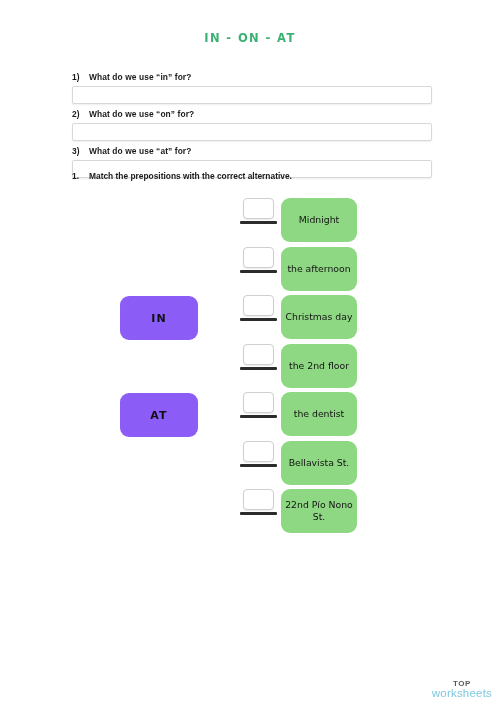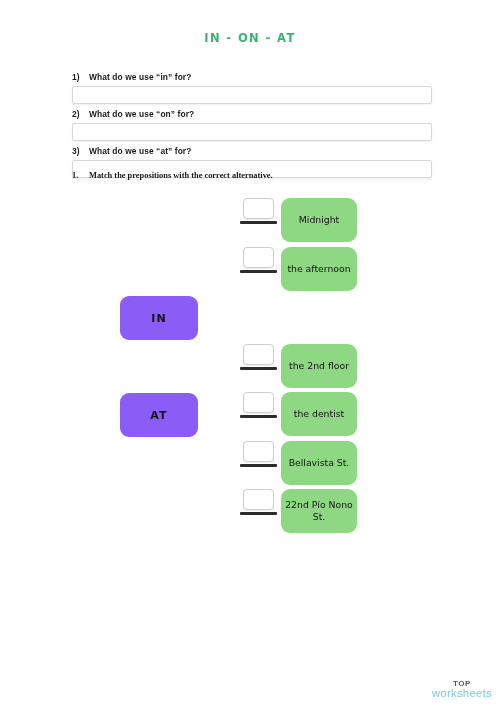--- a/index.html
+++ b/index.html
@@ -72,21 +72,20 @@
 
   
   #match-instruction {
     position: absolute;
     top: 171px;
     left: 72px;
     font-size: 8.4px;
     font-weight: bold;
     color: #1a1a1a;
     white-space: nowrap;
-    font-family: Liberation Serif, serif;
   }
   #match-instruction .qnum {
     display: inline-block;
     width: 17px;
   }
 
   
   #matching-area {
     position: absolute;
     top: 190px;
@@ -242,20 +241,27 @@
   </div>
 
   <div class="match-row" id="match-row-1">
     <div class="drop-slot"></div>
     <div class="drop-underline"></div>
     <div class="answer-card">
       <span>the afternoon</span>
     </div>
   </div>
 
+  <div class="match-row" id="match-row-2">
+    <div class="drop-slot"></div>
+    <div class="drop-underline"></div>
+    <div class="answer-card">
+      <span>Christmas day</span>
+    </div>
+  </div>
 
   <div class="match-row" id="match-row-3">
     <div class="drop-slot"></div>
     <div class="drop-underline"></div>
     <div class="answer-card">
       <span>the 2nd floor</span>
     </div>
   </div>
 
   <div class="match-row" id="match-row-4">

